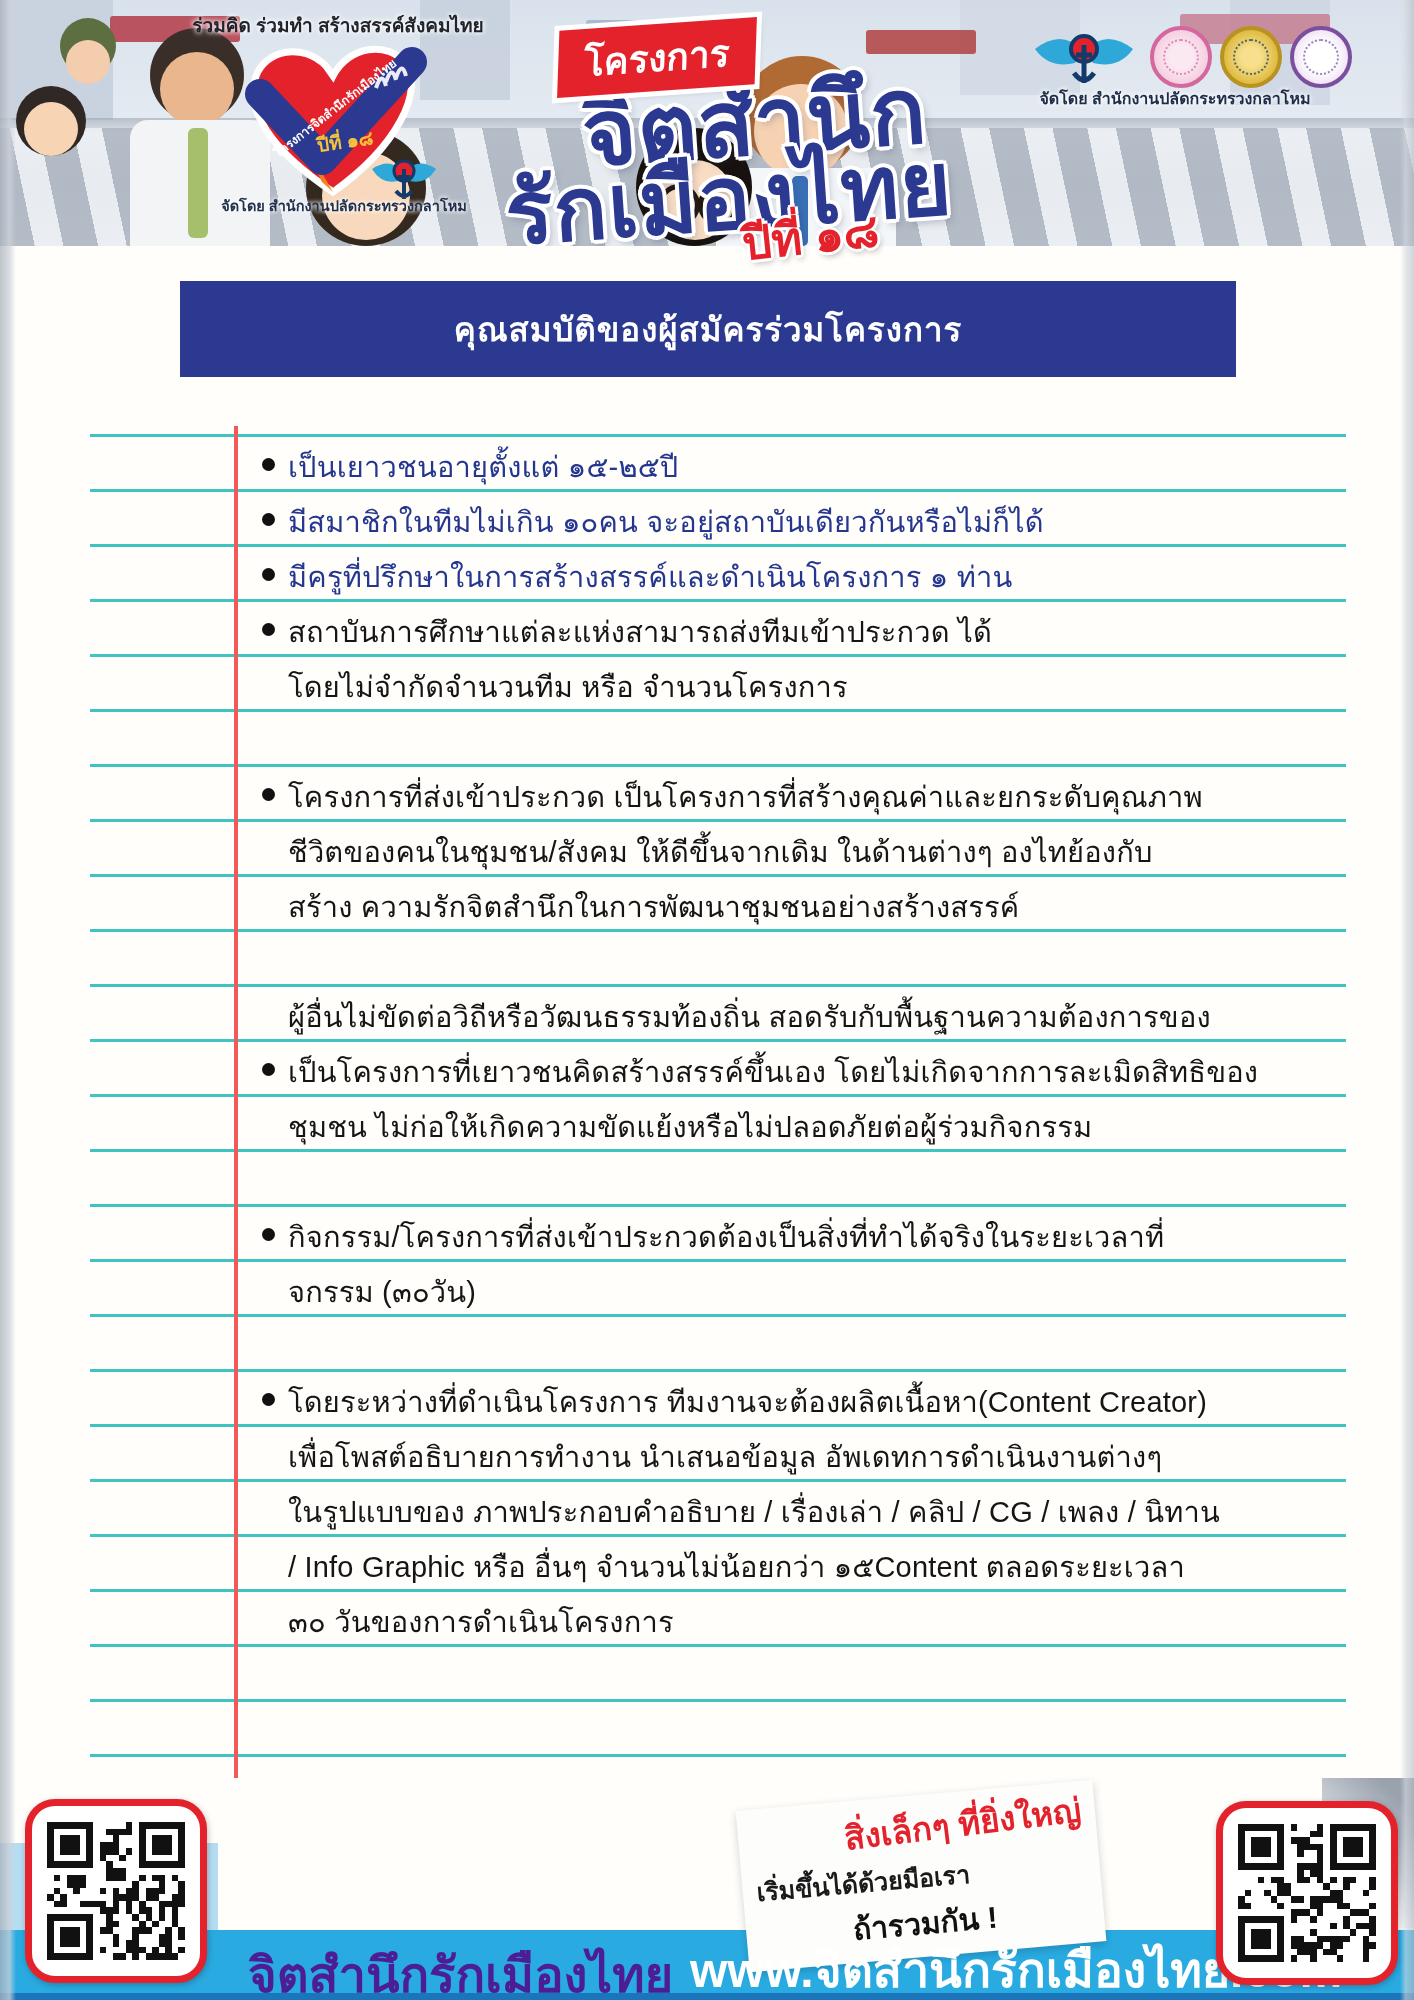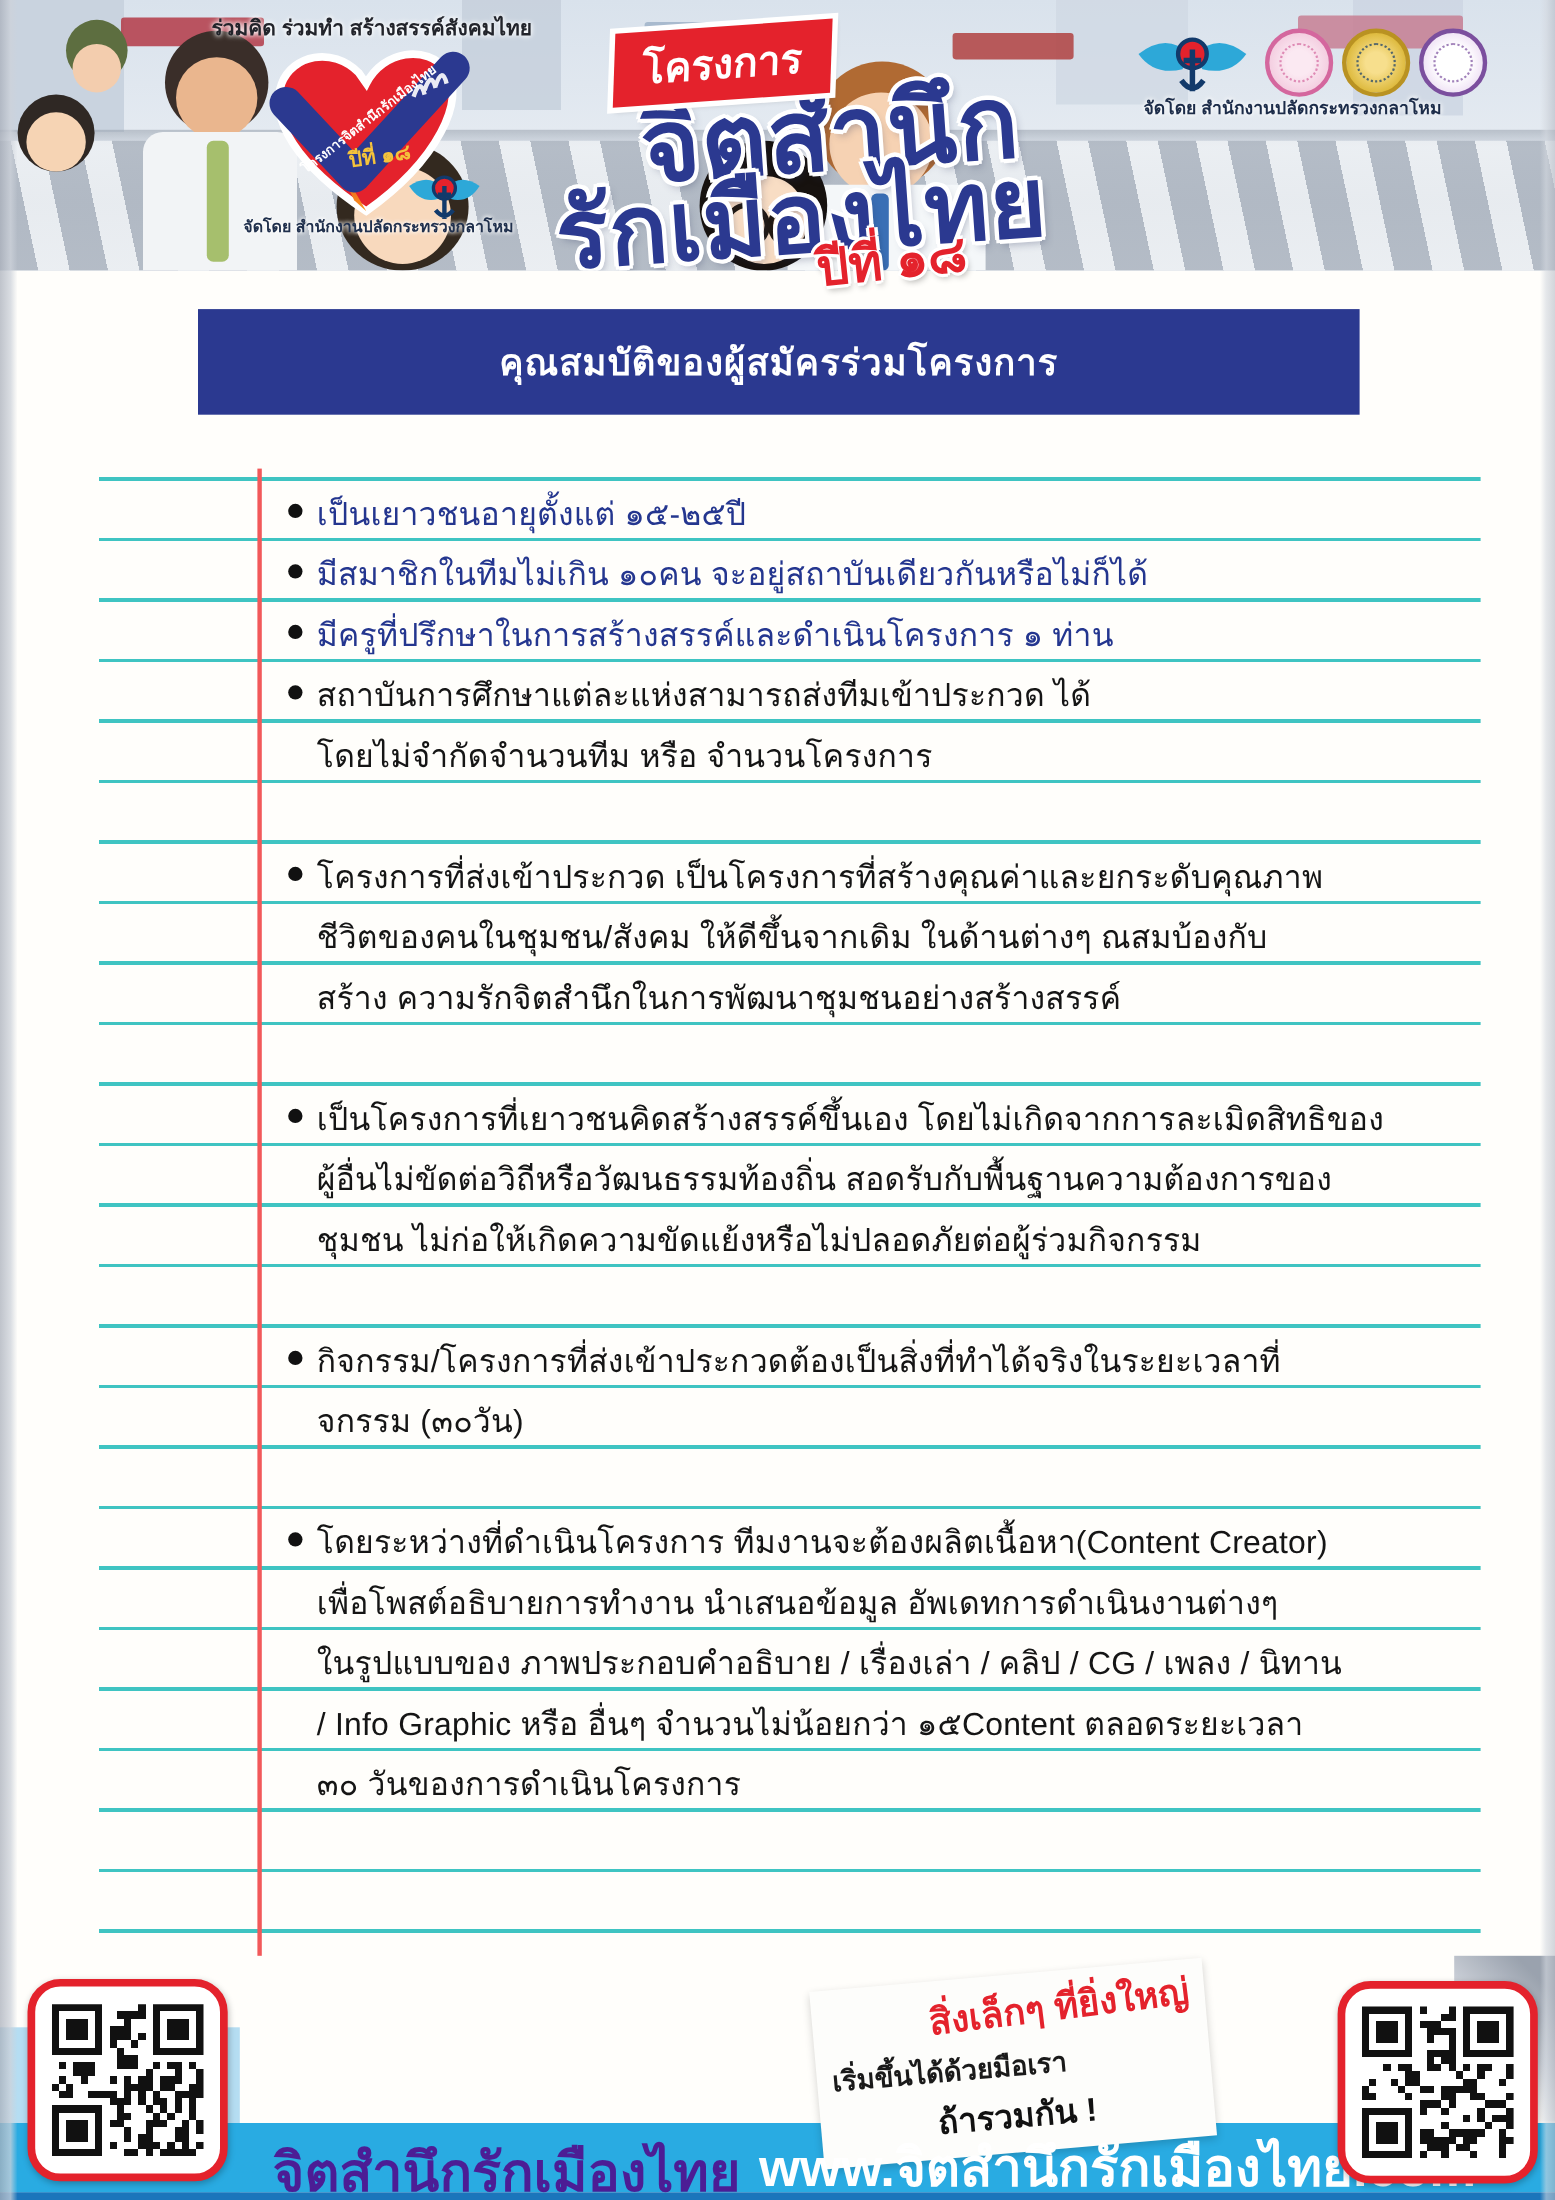--- a/index.html
+++ b/index.html
@@ -203,37 +203,37 @@
       <div class="note-row">
           <span class="bullet-dot" style="visibility: hidden;"></span>
           <span class="note-text"></span>
         </div>
       <div class="note-row">
           <span class="bullet-dot"></span>
           <span class="note-text">โครงการที่ส่งเข้าประกวด เป็นโครงการที่สร้างคุณค่าและยกระดับคุณภาพ</span>
         </div>
       <div class="note-row">
           <span class="bullet-dot" style="visibility: hidden;"></span>
-          <span class="note-text">ชีวิตของคนในชุมชน/สังคม ให้ดีขึ้นจากเดิม  ในด้านต่างๆ ณสมบ้องกับ</span>
+          <span class="note-text">ชีวิตของคนในชุมชน/สังคม ให้ดีขึ้นจากเดิม  ในด้านต่างๆ องไทย้องกับ</span>
         </div>
       <div class="note-row">
           <span class="bullet-dot" style="visibility: hidden;"></span>
           <span class="note-text">สร้าง ความรักจิตสำนึกในการพัฒนาชุมชนอย่างสร้างสรรค์</span>
         </div>
       <div class="note-row">
           <span class="bullet-dot" style="visibility: hidden;"></span>
           <span class="note-text"></span>
         </div>
       <div class="note-row">
+          <span class="bullet-dot" style="visibility: hidden;"></span>
+          <span class="note-text">ผู้อื่นไม่ขัดต่อวิถีหรือวัฒนธรรมท้องถิ่น สอดรับกับพื้นฐานความต้องการของ</span>
+        </div>
+      <div class="note-row">
           <span class="bullet-dot"></span>
           <span class="note-text">เป็นโครงการที่เยาวชนคิดสร้างสรรค์ขึ้นเอง โดยไม่เกิดจากการละเมิดสิทธิของ</span>
-        </div>
-      <div class="note-row">
-          <span class="bullet-dot" style="visibility: hidden;"></span>
-          <span class="note-text">ผู้อื่นไม่ขัดต่อวิถีหรือวัฒนธรรมท้องถิ่น สอดรับกับพื้นฐานความต้องการของ</span>
         </div>
       <div class="note-row">
           <span class="bullet-dot" style="visibility: hidden;"></span>
           <span class="note-text">ชุมชน ไม่ก่อให้เกิดความขัดแย้งหรือไม่ปลอดภัยต่อผู้ร่วมกิจกรรม</span>
         </div>
       <div class="note-row">
           <span class="bullet-dot" style="visibility: hidden;"></span>
           <span class="note-text"></span>
         </div>
       <div class="note-row">

